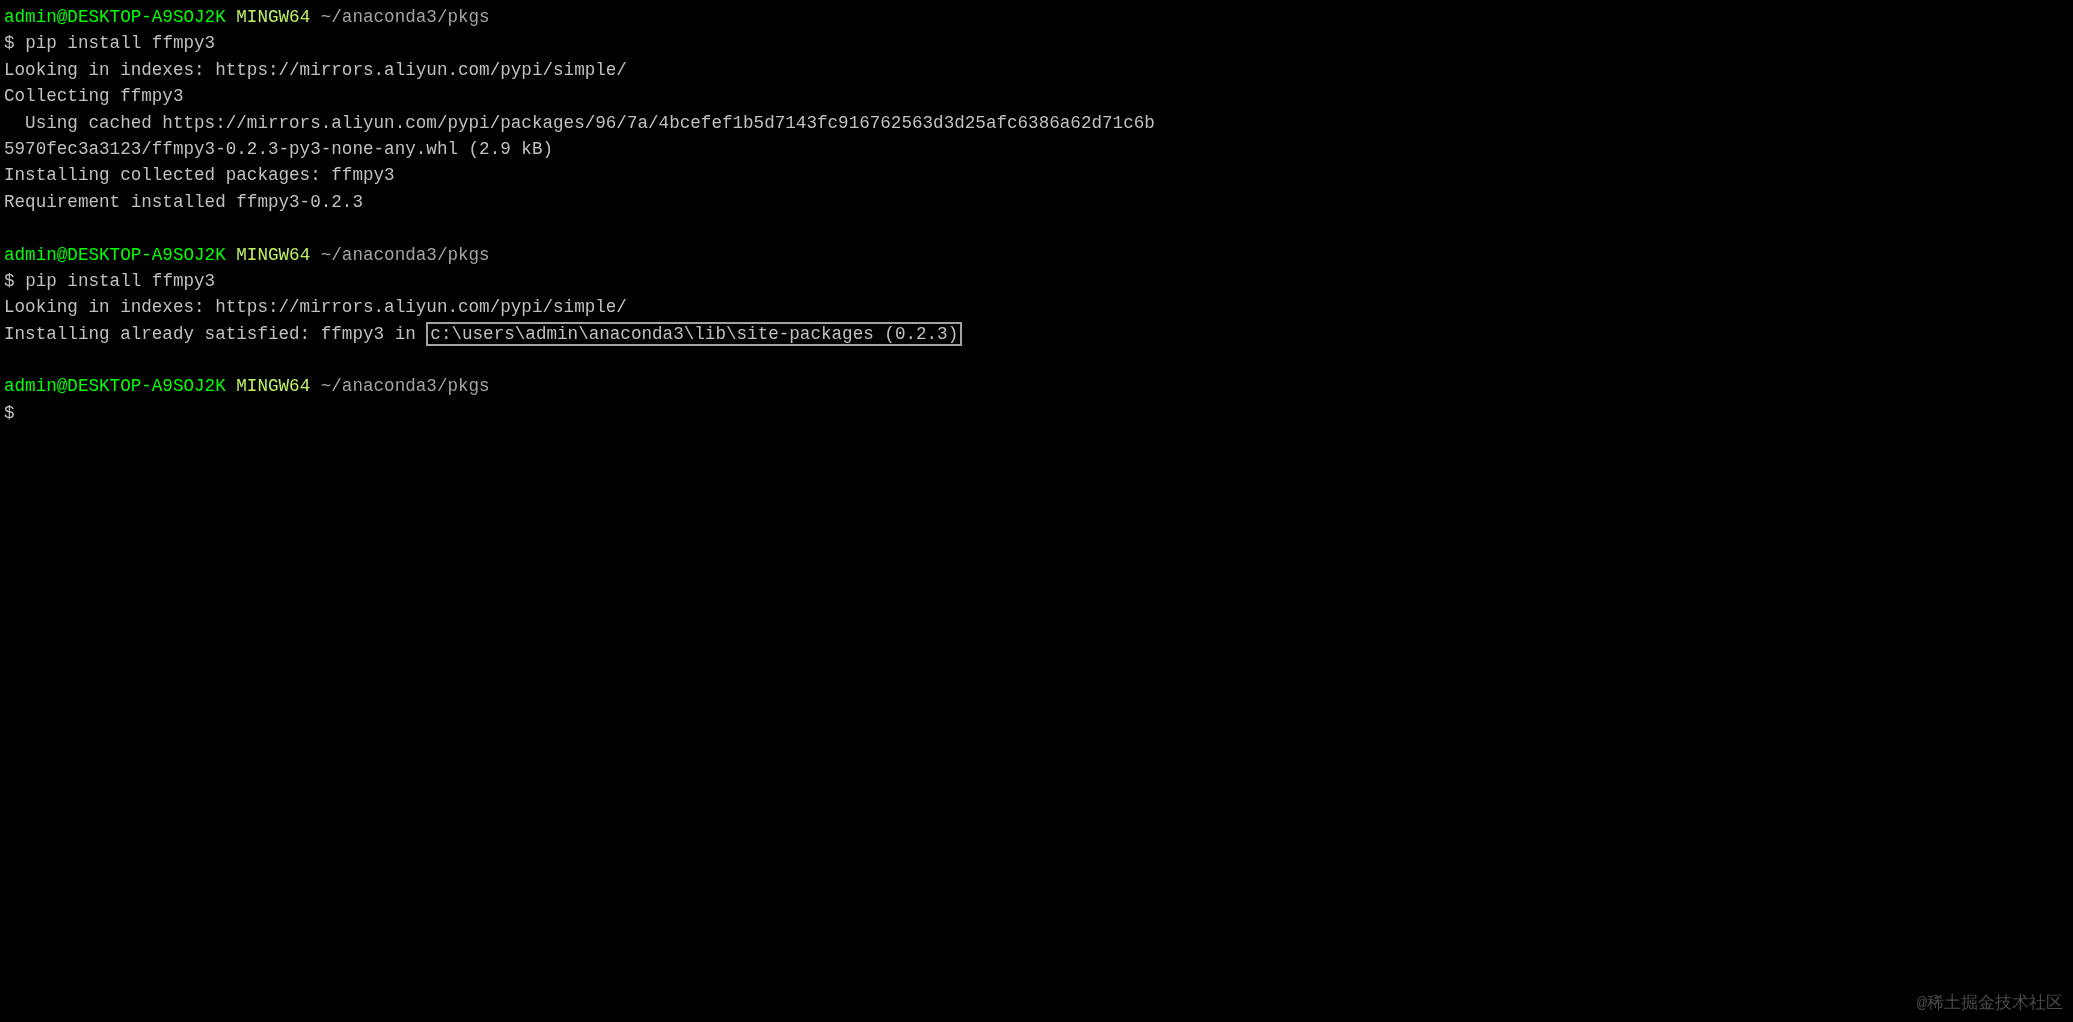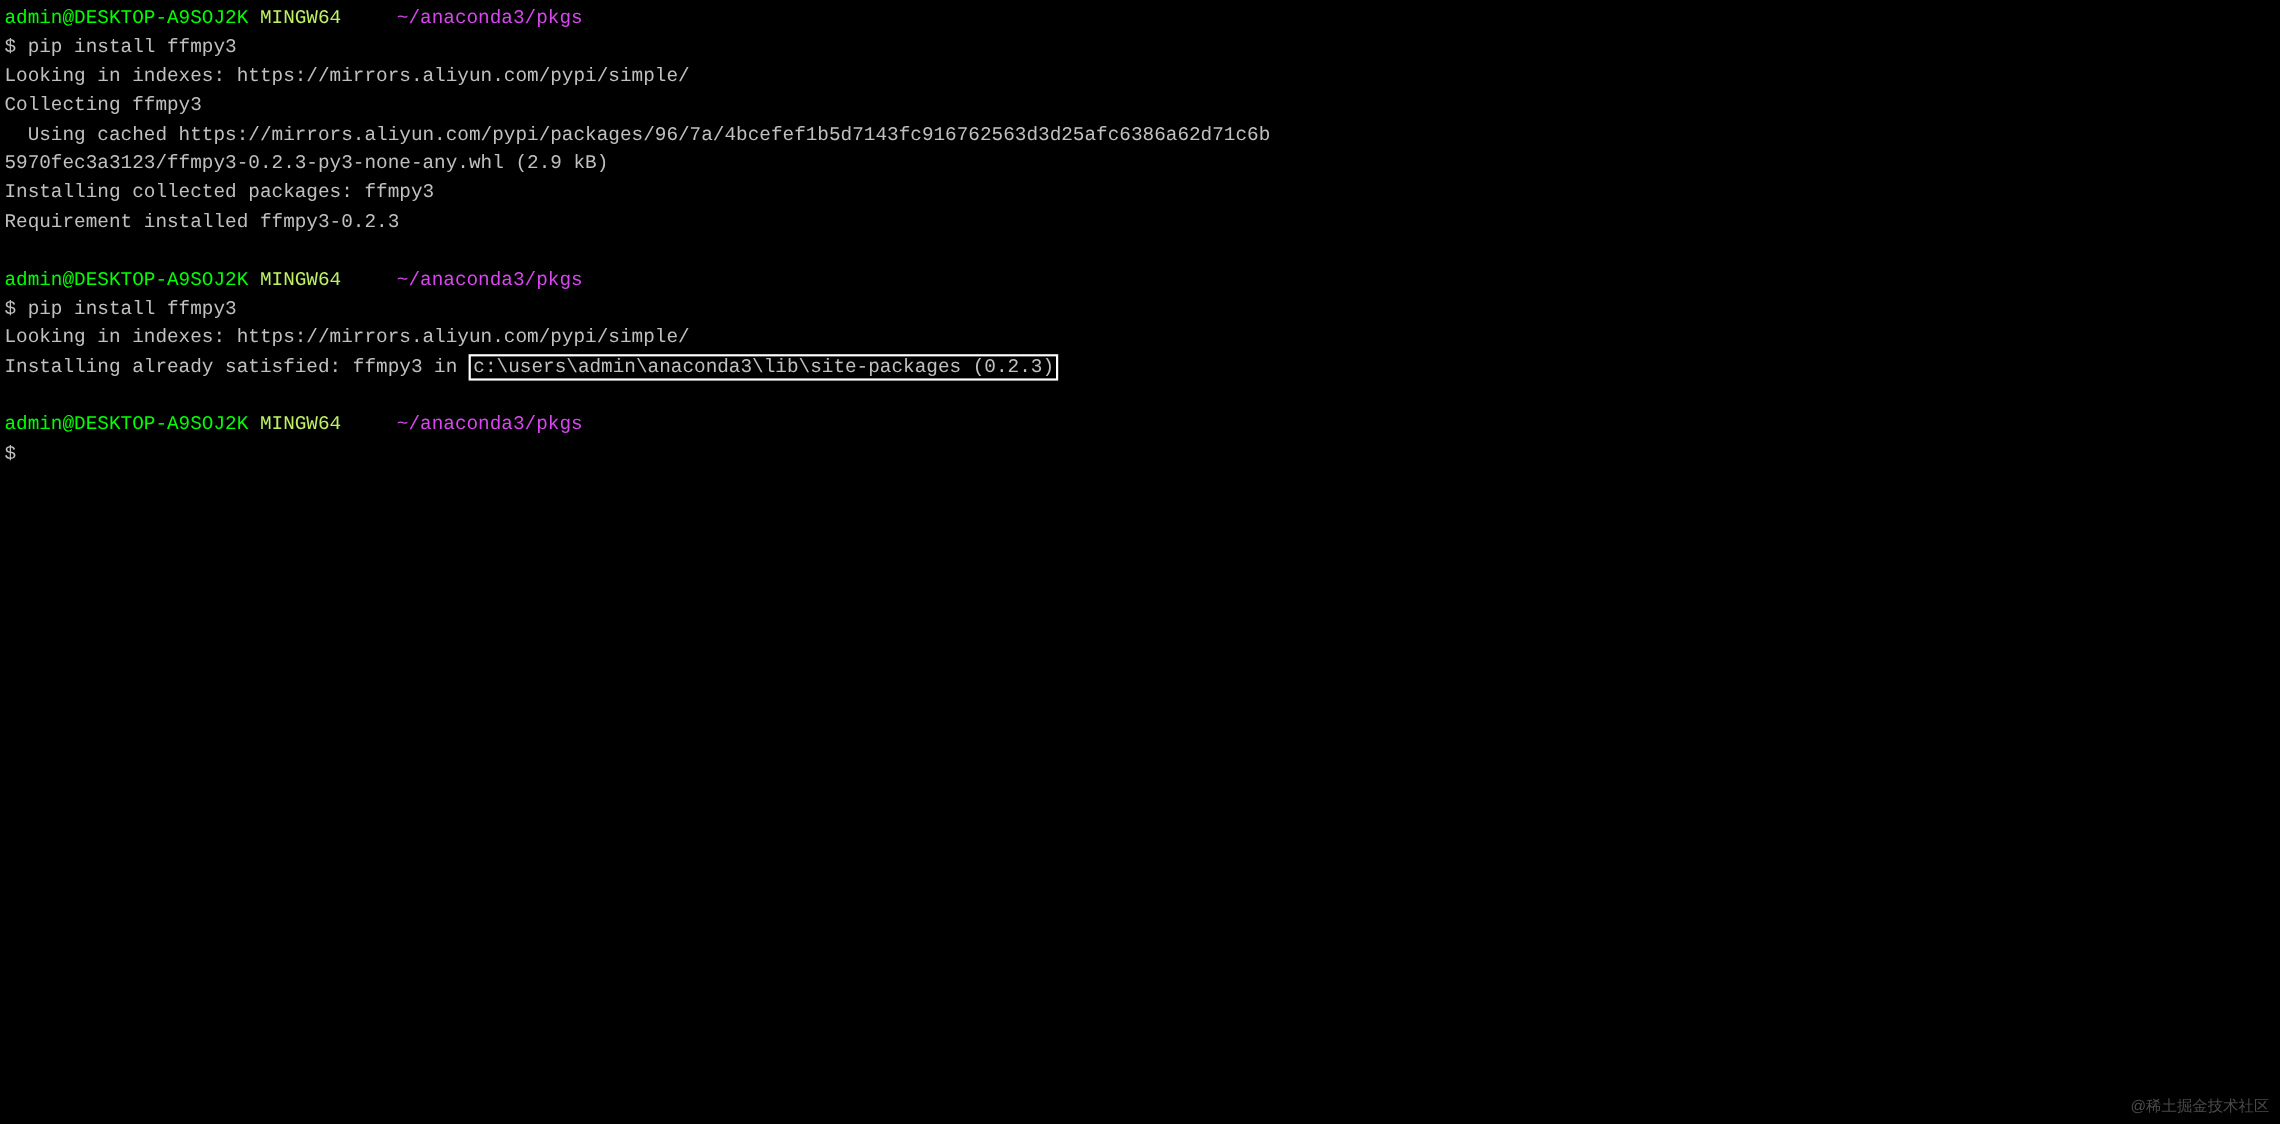--- a/index.html
+++ b/index.html
@@ -23,41 +23,40 @@
       white-space: pre;
     }
     .green {
       color: #00ff00;
       font-family: Liberation Mono, monospace;
     }
     .magenta {
       color: #bef264;
     }
     .yellow {
-      color: #d946ef;
-      margin-left: 40px;
+      color: #a3a3a3;
     }
     .white {
       color: #c0c0c0;
     }
     .highlight-box {
-      border: 2px solid #ffffff;
+      border: 2px solid #a3a3a3;
       display: inline;
       padding: 0 2px;
     }
     .blank-line {
       height: 1.5em;
     }
     .watermark {
       position: absolute;
       bottom: 6px;
       right: 10px;
       color: #4a4a4a;
-      font-size: 14px;
-      font-family: Liberation Sans, sans-serif;
+      font-size: 17px;
+      font-family: Liberation Mono, monospace;
     }
   </style>
 </head>
 <body>
 
 <div class="line"><span class="green">admin@DESKTOP-A9SOJ2K</span><span class="white"> </span><span class="magenta">MINGW64</span><span class="white"> </span><span class="yellow">~/anaconda3/pkgs</span></div>
 <div class="line"><span class="white">$ </span><span class="white">pip install ffmpy3</span></div>
 <div class="line white">Looking in indexes: https://mirrors.aliyun.com/pypi/simple/</div>
 <div class="line white">Collecting ffmpy3</div>
 <div class="line white">  Using cached https://mirrors.aliyun.com/pypi/packages/96/7a/4bcefef1b5d7143fc916762563d3d25afc6386a62d71c6b</div>

